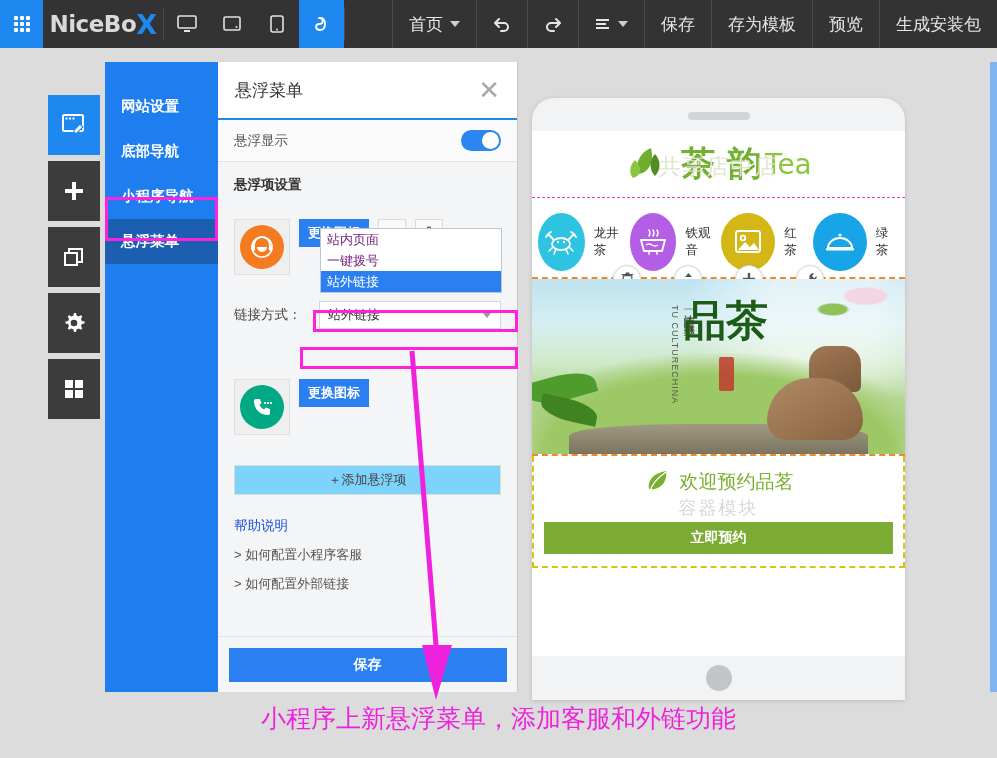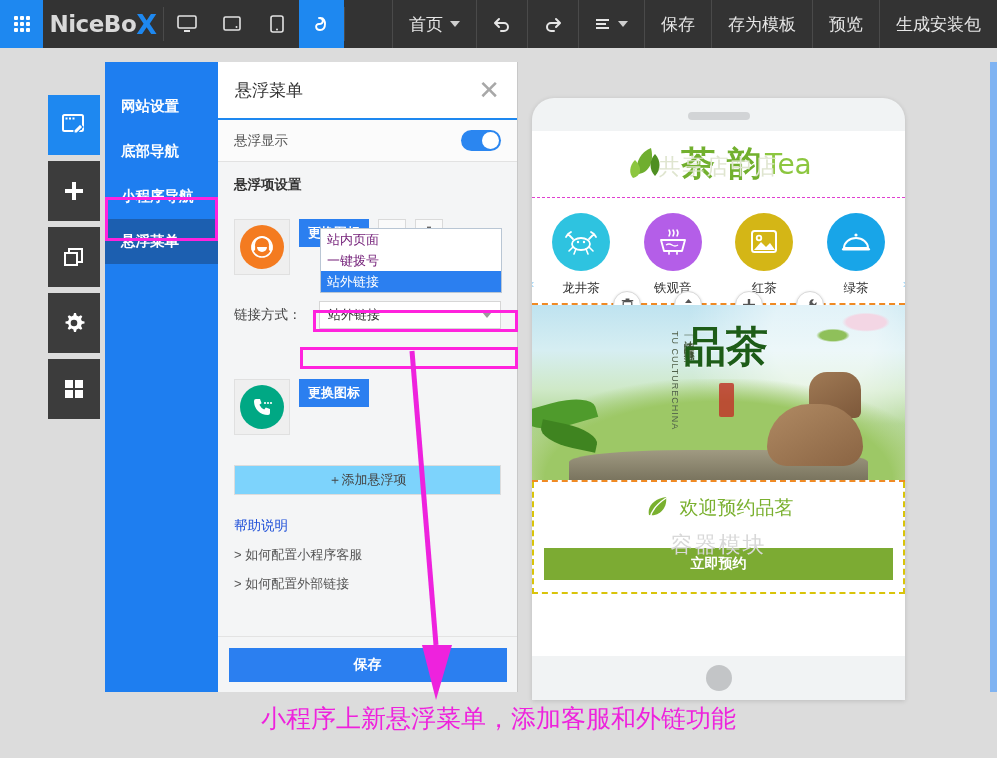--- a/index.html
+++ b/index.html
@@ -154,21 +154,21 @@
   .ph-logo{height:66px;display:flex;align-items:center;justify-content:center;gap:4px;position:relative;}
   .logo-cn{font-size:34px;color:#72b02e;font-weight:bold;font-family:"DejaVu Serif",serif;}
   .logo-en{font-size:28px;color:#8cc63f;font-family:"DejaVu Sans",sans-serif;}
   .ghost{
     position:absolute;left:50%;top:50%;transform:translate(-50%,-40%);
     font-size:22px;color:#dfe5cf;white-space:nowrap;letter-spacing:2px;
   }
   .dash-pink{border-top:1px dashed #e040d0;}
 
   .nav-grid{display:flex;padding:15px 6px 6px 6px;justify-content:space-between;position:relative;}
-  .nav-cell{width:86px;display:flex;flex-direction:column;align-items:center;gap:9px;}
+  .nav-cell{width:86px;display:flex;align-items:center;gap:9px;}
   .nav-circ{width:58px;height:58px;border-radius:50%;display:flex;align-items:center;justify-content:center;}
   .nav-lbl{font-size:12.5px;color:#333;}
   .arrow-l,.arrow-r{position:absolute;top:78px;font-size:13px;color:#9ad2f5;}
   .arrow-l{left:-2px;} .arrow-r{right:-2px;}
 
   .mod-toolbar{
     position:relative;height:0;
   }
   .mod-dash{border-top:2px dashed #f08a24;}
   .mod-btns{position:absolute;left:0;top:-14px;width:100%;display:flex;justify-content:center;gap:33px;}
@@ -199,21 +199,21 @@
   .b-rock{position:absolute;left:10%;bottom:0;width:80%;height:30px;
     background:linear-gradient(#a09684,#776d5e);border-radius:40% 40% 0 0;opacity:.92;}
   .b-branch{position:absolute;right:6px;top:4px;width:110px;height:44px;
     background:radial-gradient(ellipse at 70% 30%, #f3d6e4 0 18%, transparent 22%),
                radial-gradient(ellipse at 40% 60%, #8fc05a 0 14%, transparent 18%);}
   .dash-orange{border-top:2px dashed #f08a24;}
 
   .mod-bottom{position:relative;border:2px dashed #d9c40a;border-top:none;}
   .welcome{height:52px;display:flex;align-items:center;justify-content:center;gap:6px;position:relative;}
   .welcome .txt{font-size:19px;color:#7ab02f;}
-  .ghost2{position:absolute;left:50%;top:48px;transform:translateX(-50%);font-size:22px;color:#d8d8d8;letter-spacing:2px;white-space:nowrap;}
+  .ghost2{position:absolute;left:50%;top:40px;transform:translateX(-50%);font-size:18px;color:#d8d8d8;letter-spacing:2px;white-space:nowrap;}
   .cta{margin:14px 10px 12px 10px;height:32px;background:#7cab33;color:#fff;font-size:14px;font-weight:bold;
     display:flex;align-items:center;justify-content:center;cursor:pointer;}
 
   
   .caption{
     position:absolute;left:0;top:702px;width:997px;text-align:center;
     font-size:25px;color:#ee22dd;font-family:"DejaVu Serif",serif;
   }
   .anno-arrow{position:absolute;left:330px;top:345px;width:170px;height:360px;pointer-events:none;z-index:70;}
 </style>

